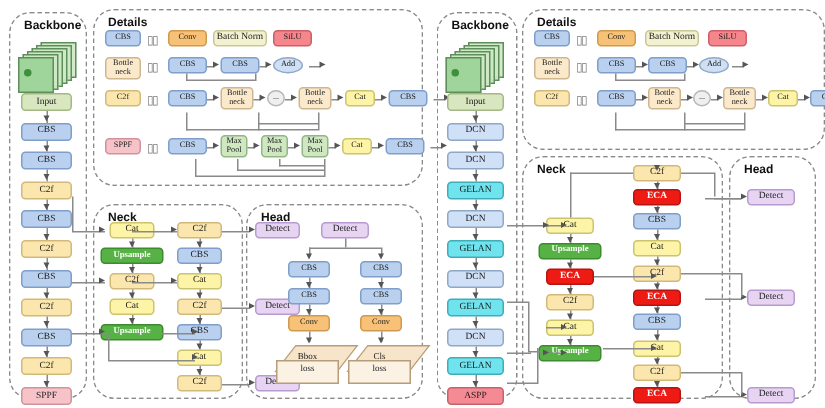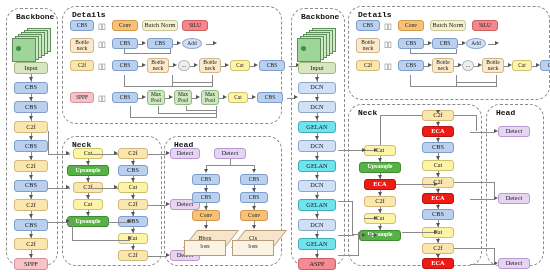--- a/index.html
+++ b/index.html
@@ -1,21 +1,21 @@
 <!DOCTYPE html>
 <html><head>
 <meta charset="utf-8">
 <style>
   html,body{margin:0;padding:0;background:#ffffff;}
   body{width:550px;height:272px;overflow:hidden;
        font-family:"Liberation Serif",serif;}
   #stage{position:relative;width:550px;height:272px;}
 
   .panel{position:absolute;border:1px dashed #8a8a8a;border-radius:14px;background:transparent;}
-  .panel-title{position:absolute;font-weight:bold;font-family:Liberation Mono, monospace;
+  .panel-title{position:absolute;font-weight:bold;font-family:Liberation Sans, sans-serif;
                color:#111;white-space:nowrap;}
 
   .node{position:absolute;box-sizing:border-box;border-radius:3px;
         display:flex;align-items:center;justify-content:center;
         text-align:center;line-height:1.0;color:#1a1a1a;
         font-family:"Liberation Serif",serif;white-space:nowrap;
         border:1px solid #7b7b7b;overflow:hidden;}
   .node.two{line-height:0.95;white-space:normal;}
 
   

